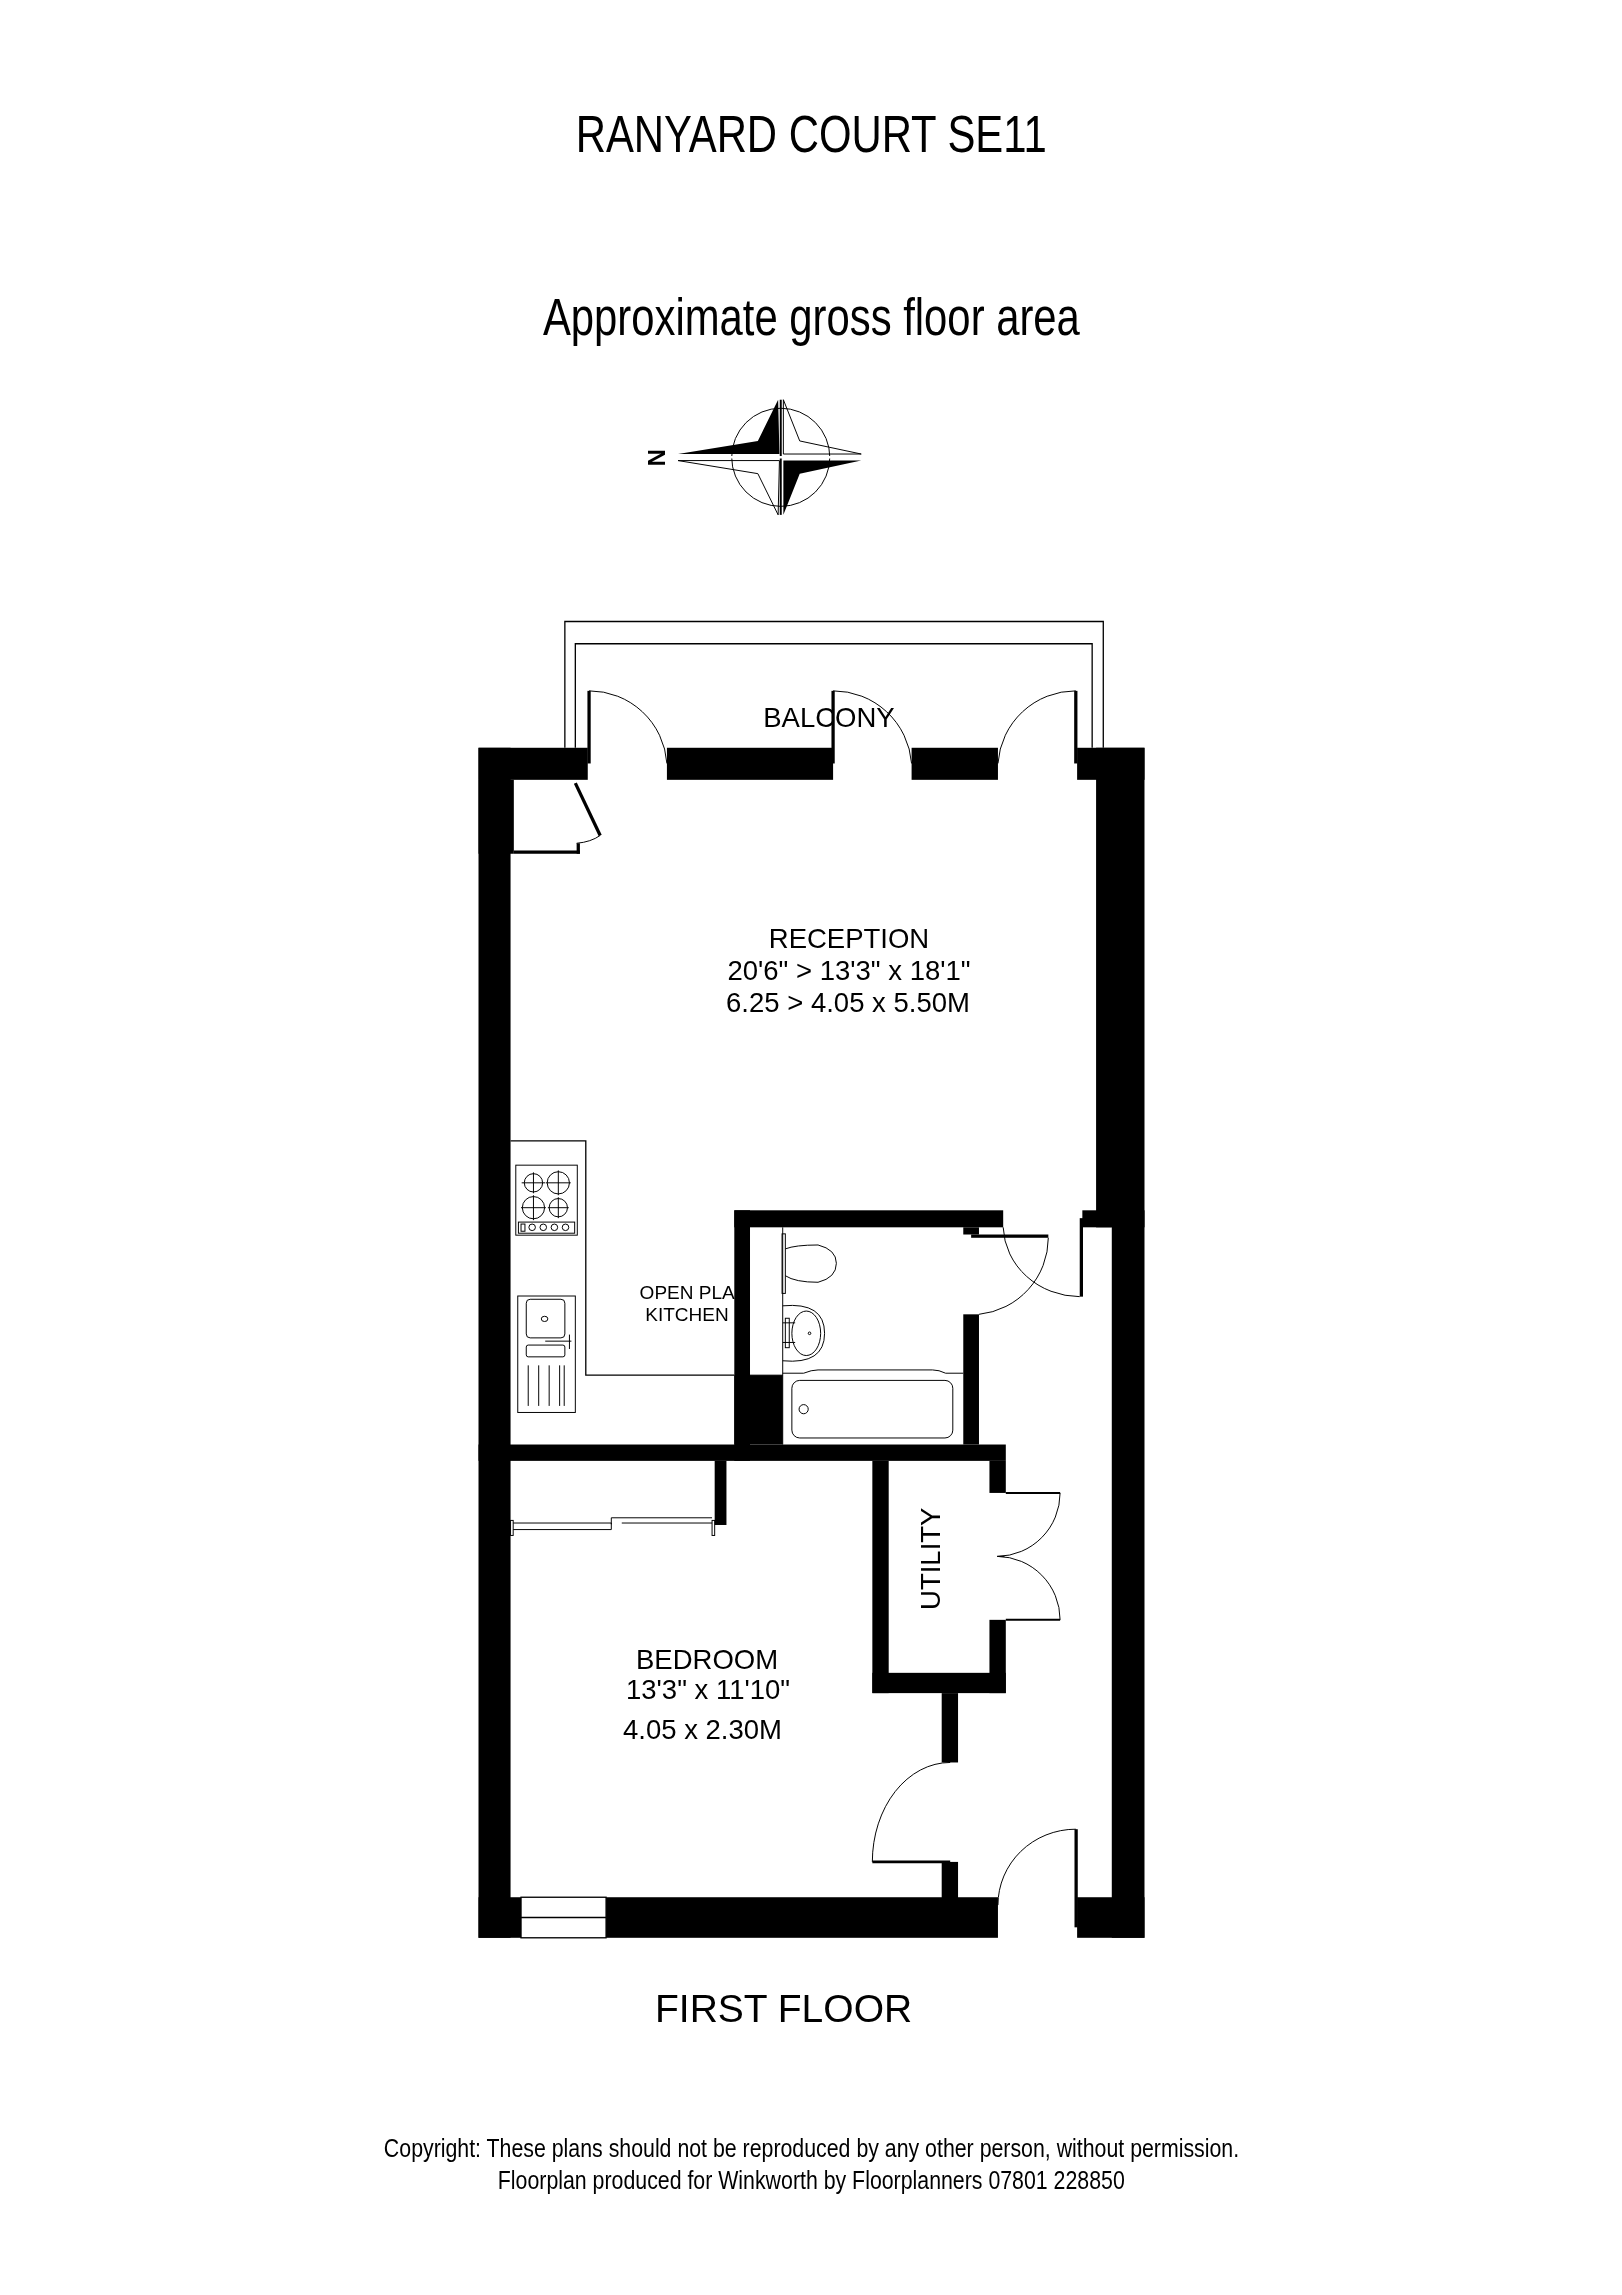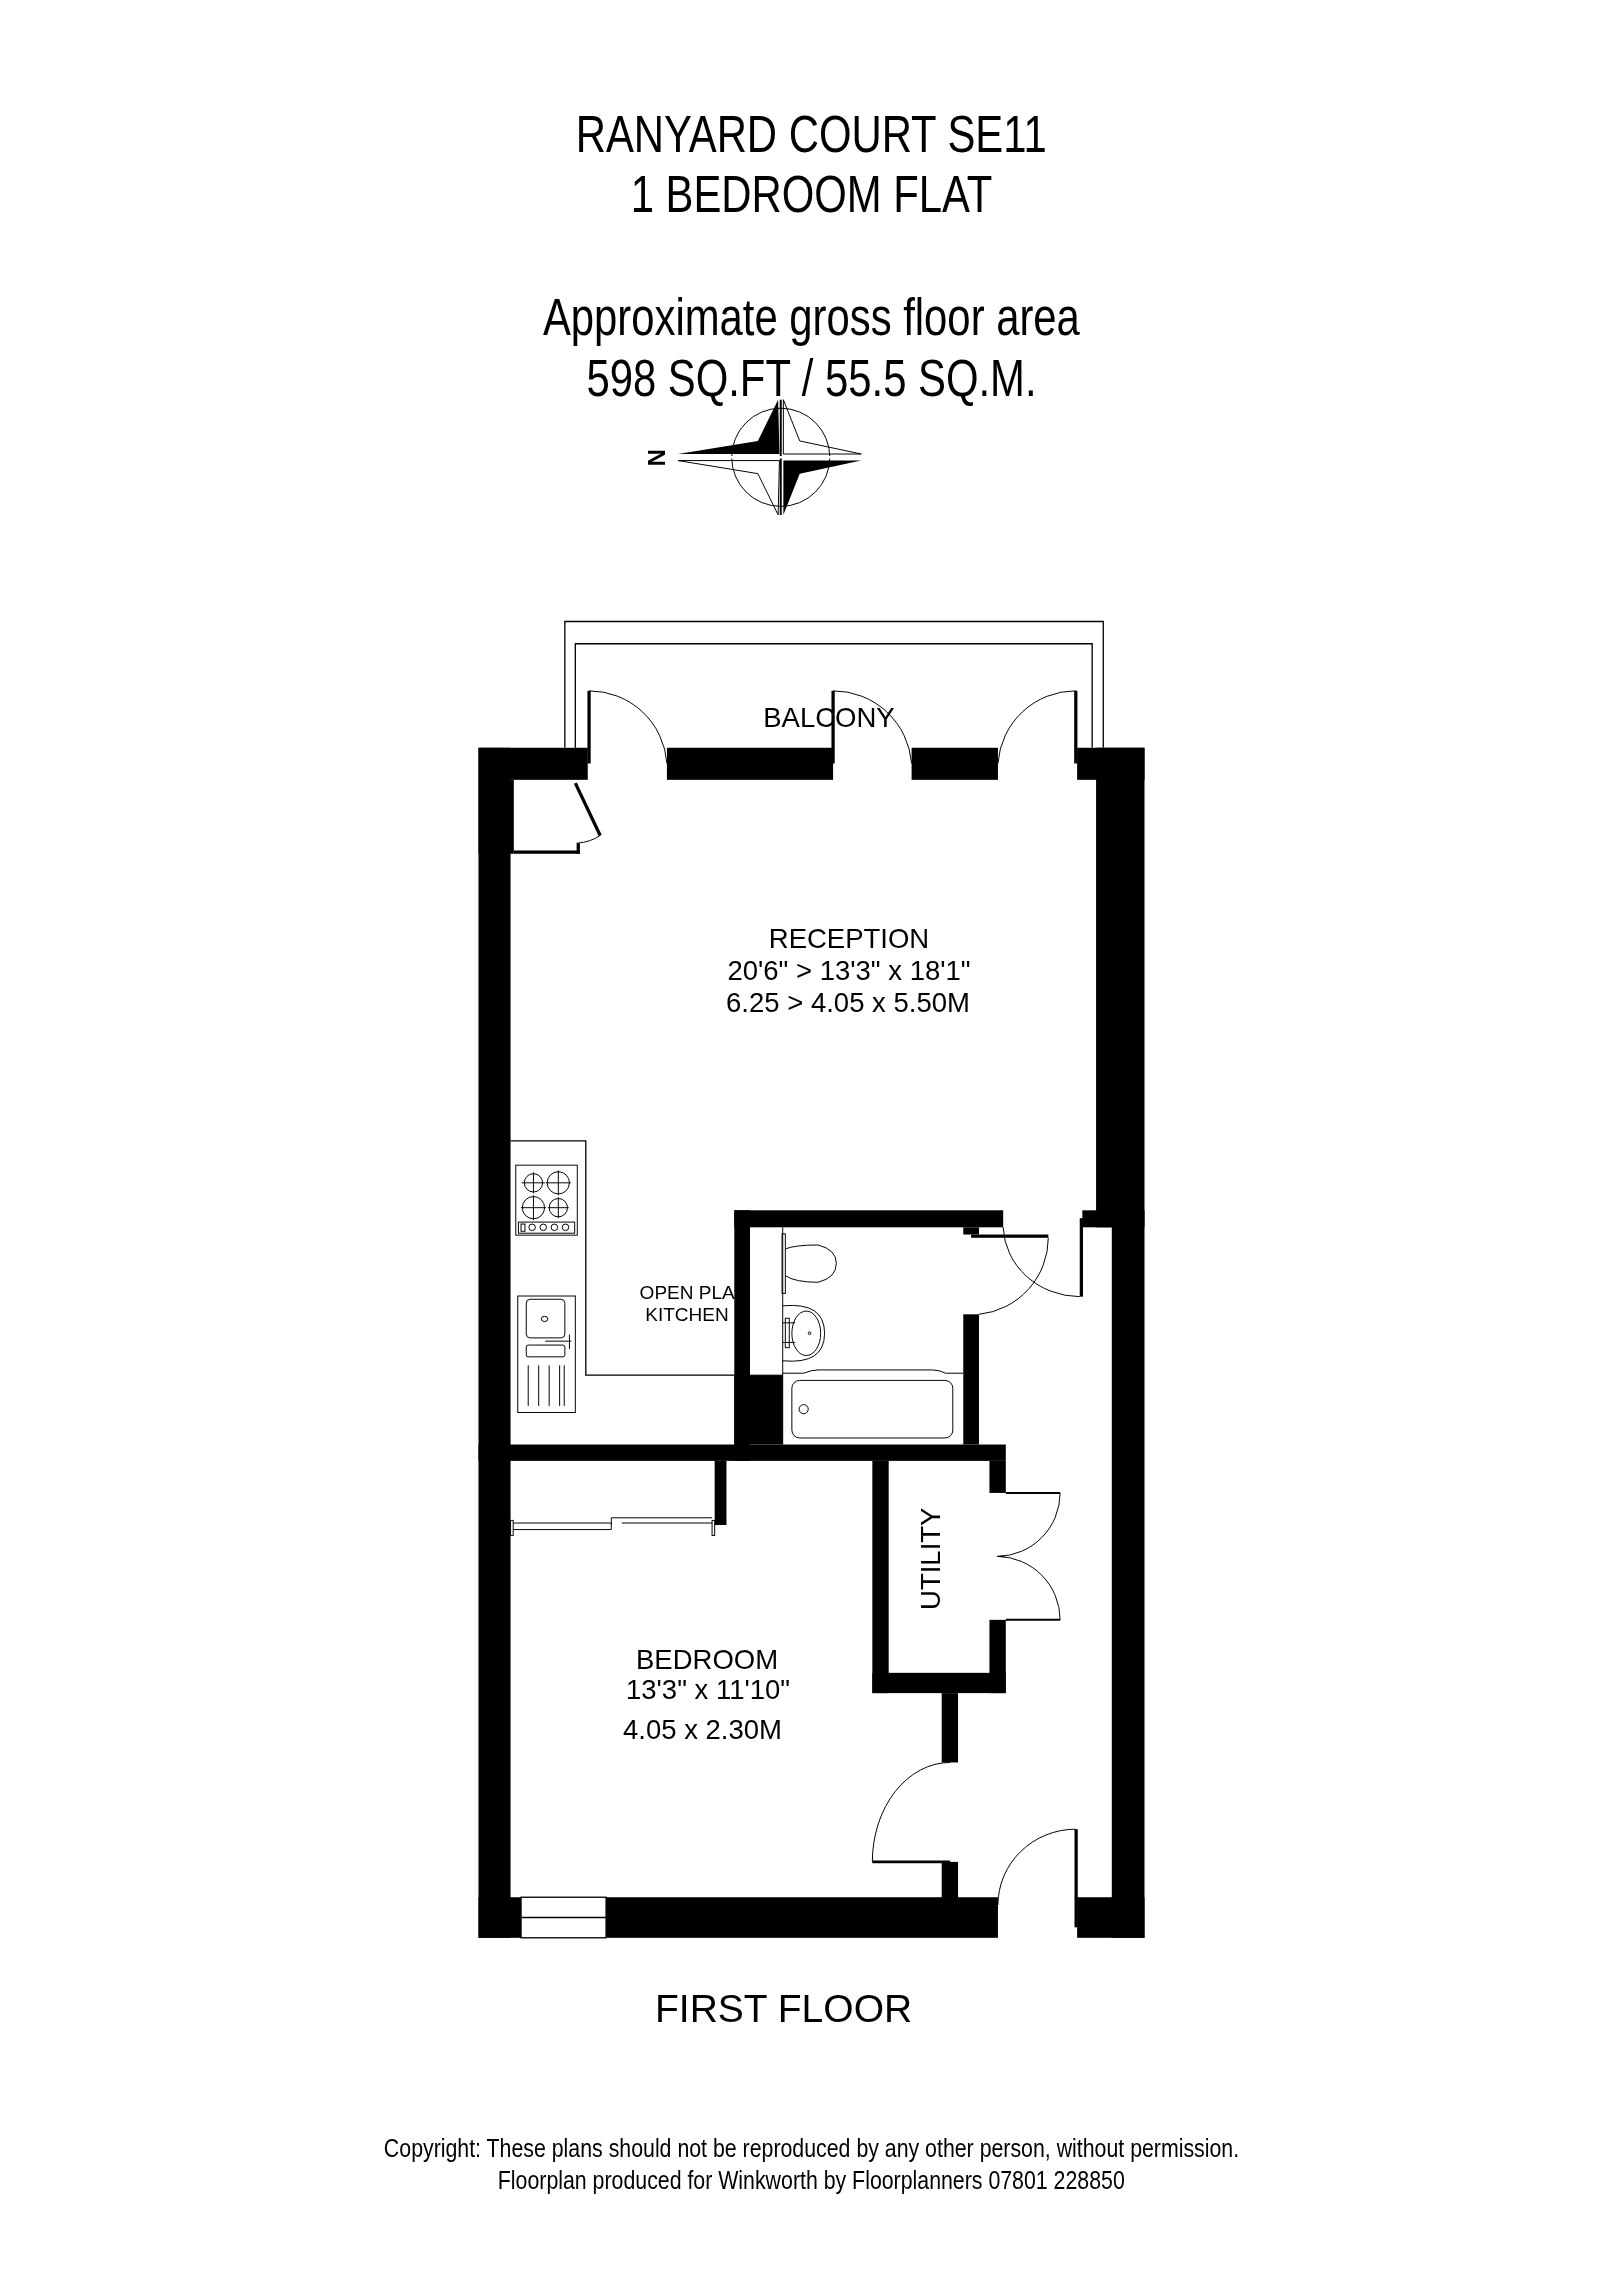--- a/index.html
+++ b/index.html
@@ -17,28 +17,22 @@
   .rot { transform: rotate(-90deg); transform-origin: center center; }
 </style>
 </head>
 <body>
 
 <div class="page">
 
   <div class="txt title" style="top:109px;">
     <span class="narrow">RANYARD COURT  SE11</span>
   </div>
-  <div class="txt title" style="top:169px;">
-    <span class="narrow">1 BEDROOM FLAT</span>
-  </div>
   <div class="txt subtitle" style="top:292px;">
     <span class="narrow">Approximate gross floor area</span>
-  </div>
-  <div class="txt subtitle" style="top:353px;">
-    <span class="narrow">598 SQ.FT / 55.5 SQ.M.</span>
   </div>
 
   <svg class="plan" width="1623" height="2295" viewBox="0 0 2480 3508">
 
     <g>
       <circle cx="1193" cy="699" r="75" fill="none" stroke="#000" stroke-width="1.5"></circle>
 
       <polygon points="1036,694 1158,674 1189,611 1191,694" fill="#000"></polygon>
       <polygon points="1036,704 1158,724 1189,787 1191,704" fill="none" stroke="#000" stroke-width="1.5"></polygon>
 

